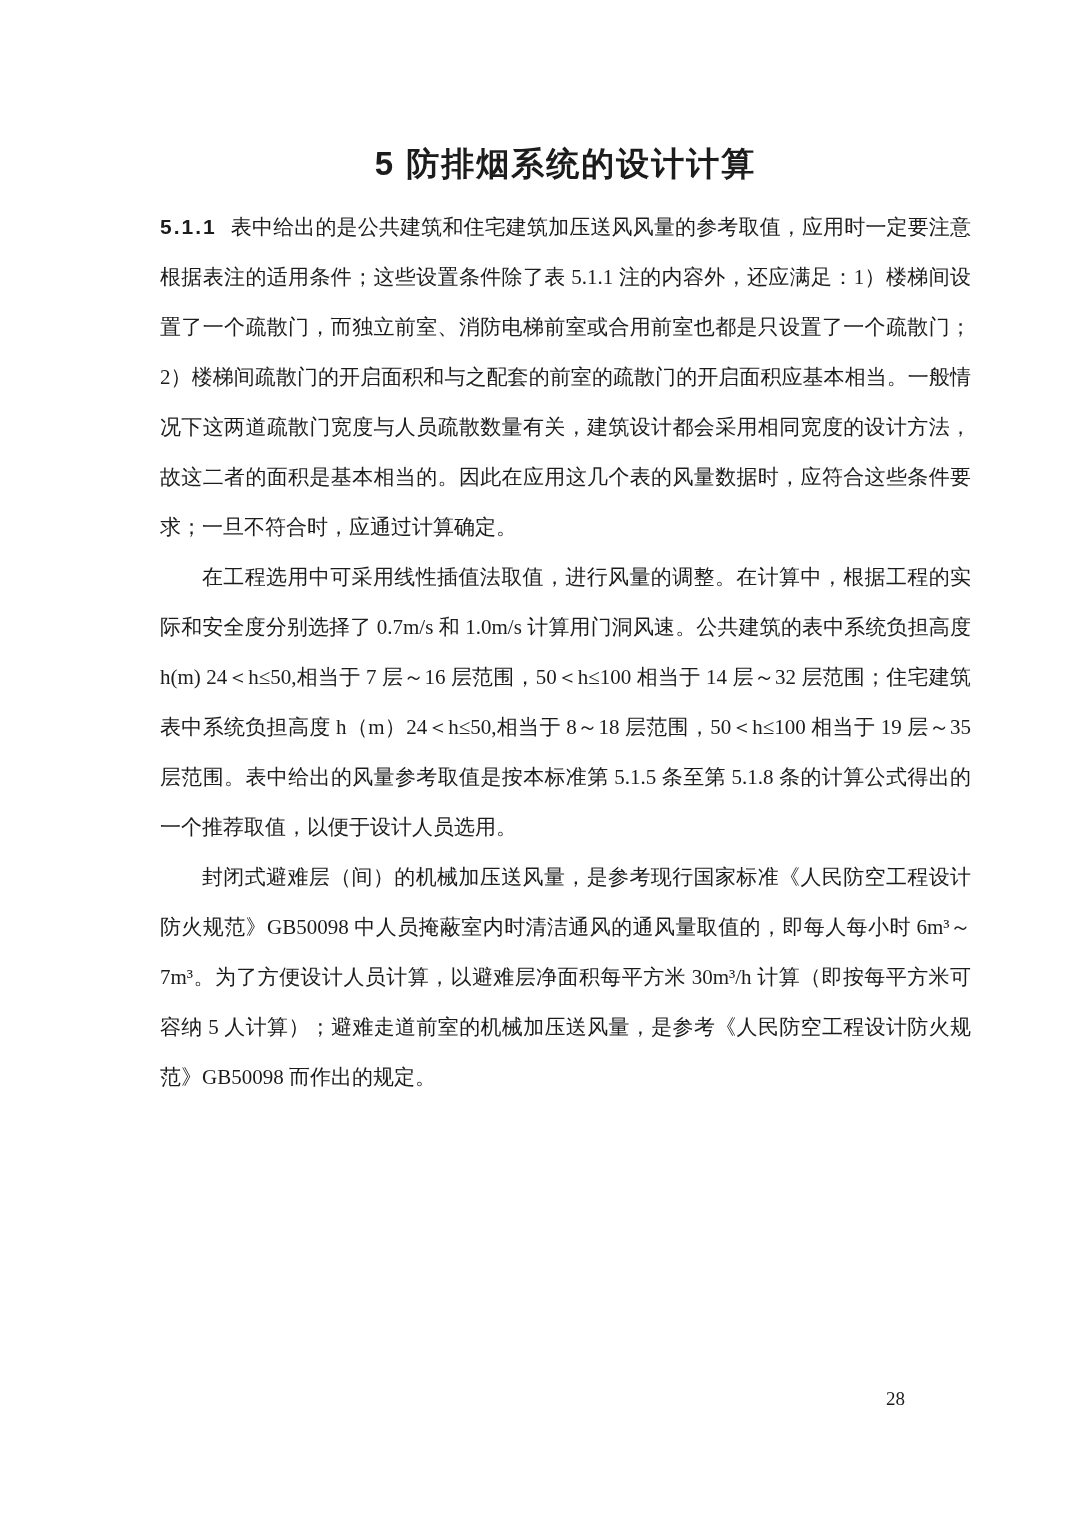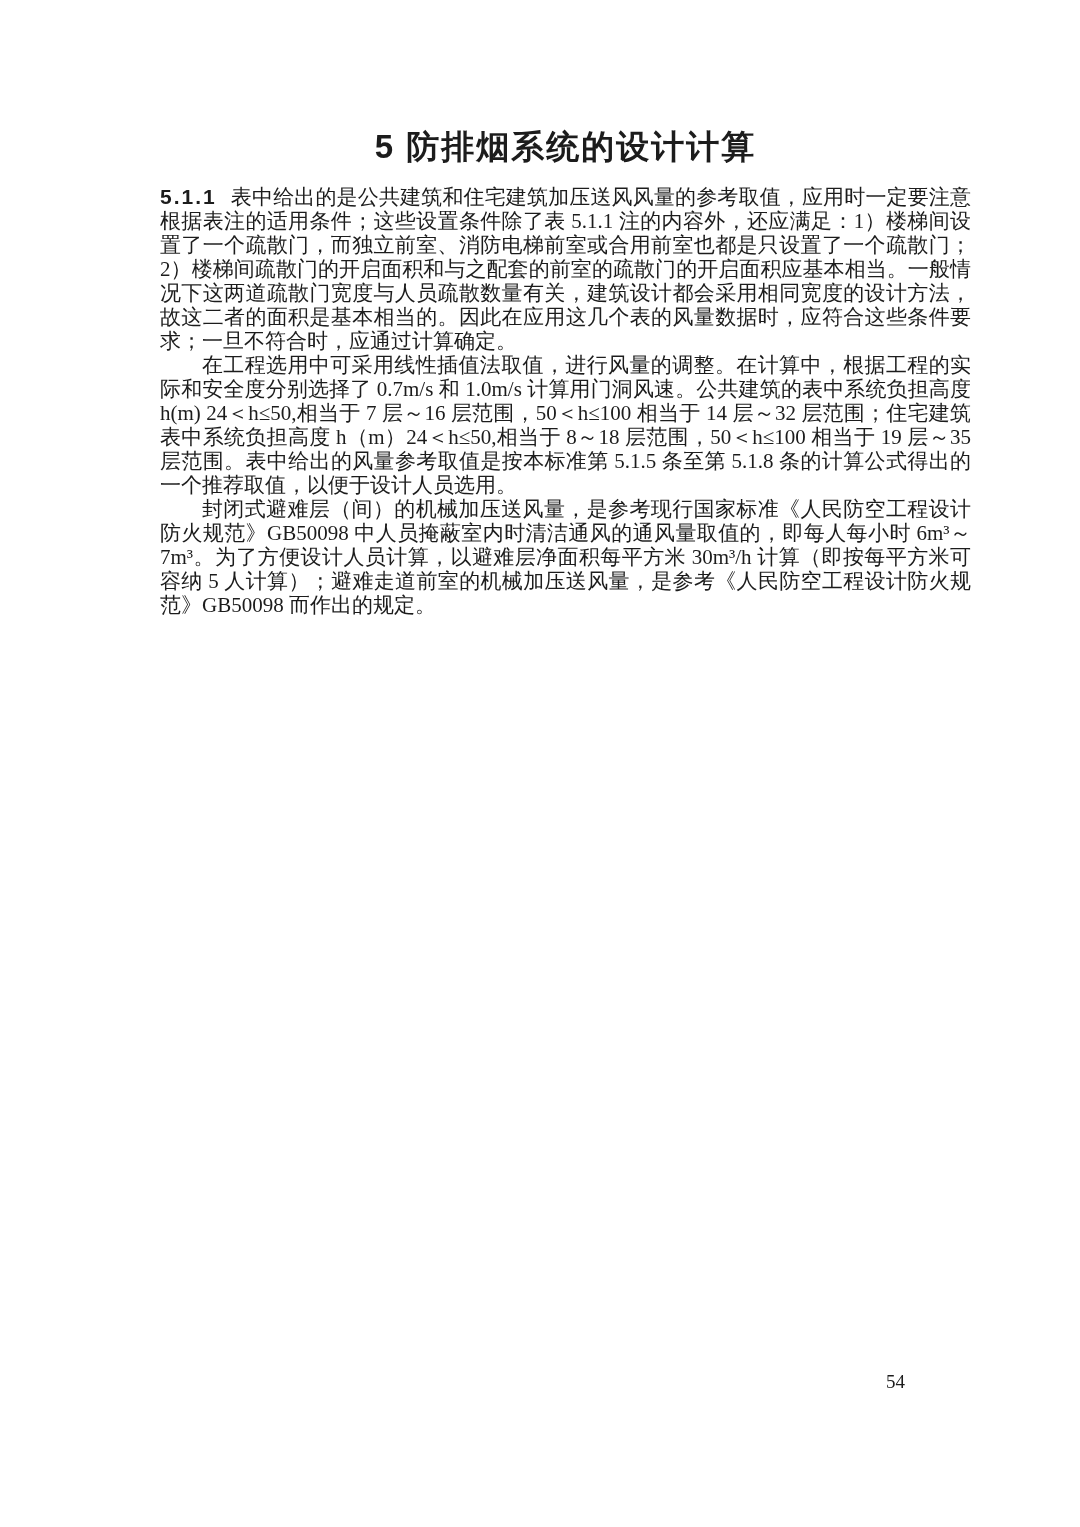--- a/index.html
+++ b/index.html
@@ -4,21 +4,21 @@
 <style>
   html, body {
     margin: 0;
     padding: 0;
     background: #ffffff;
   }
   .page {
     position: relative;
     width: 1080px;
     height: 1499px;
-    margin: 0 auto;
+    margin: 17px auto;
     background: #ffffff;
     box-sizing: border-box;
     padding: 125px 109px 0 160px;
     font-family: "Liberation Serif", "DejaVu Serif", serif;
     color: #1c1c1c;
     overflow: hidden;
   }
   .chapter-title {
     margin: 0;
     text-align: center;
@@ -33,21 +33,21 @@
     text-align: center;
     font-family: "Liberation Sans", "DejaVu Sans", sans-serif;
     font-size: 22px;
     font-weight: bold;
     line-height: 30px;
     letter-spacing: 1px;
   }
   .body-text {
     margin-top: 16px;
     font-size: 21px;
-    line-height: 24px;
+    line-height: 50px;
     text-align: justify;
   }
   .para {
     margin: 0;
     padding: 0;
   }
   .para.indent {
     text-indent: 2em;
   }
   .clause-num {
@@ -79,15 +79,15 @@
 
 
     <p class="para indent">在工程选用中可采用线性插值法取值，进行风量的调整。在计算中，根据工程的实际和安全度分别选择了 0.7m/s 和 1.0m/s 计算用门洞风速。公共建筑的表中系统负担高度 h(m) 24＜h≤50,相当于 7 层～16 层范围，50＜h≤100 相当于 14 层～32 层范围；住宅建筑表中系统负担高度 h（m）24＜h≤50,相当于 8～18 层范围，50＜h≤100 相当于 19 层～35 层范围。表中给出的风量参考取值是按本标准第 5.1.5 条至第 5.1.8 条的计算公式得出的一个推荐取值，以便于设计人员选用。</p>
 
 
     <p class="para indent">封闭式避难层（间）的机械加压送风量，是参考现行国家标准《人民防空工程设计防火规范》GB50098 中人员掩蔽室内时清洁通风的通风量取值的，即每人每小时 6m³～7m³。为了方便设计人员计算，以避难层净面积每平方米 30m³/h 计算（即按每平方米可容纳 5 人计算）；避难走道前室的机械加压送风量，是参考《人民防空工程设计防火规范》GB50098 而作出的规定。</p>
 
 
   </div>
 
-  <div class="page-number">54</div>
+  <div class="page-number">28</div>
 
 </div>
 
 </body></html>

